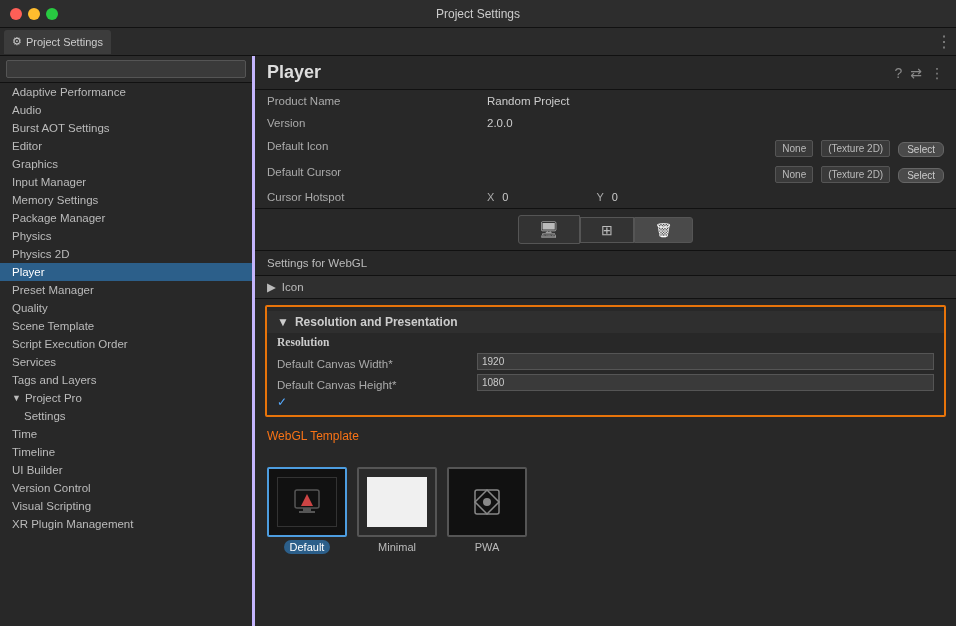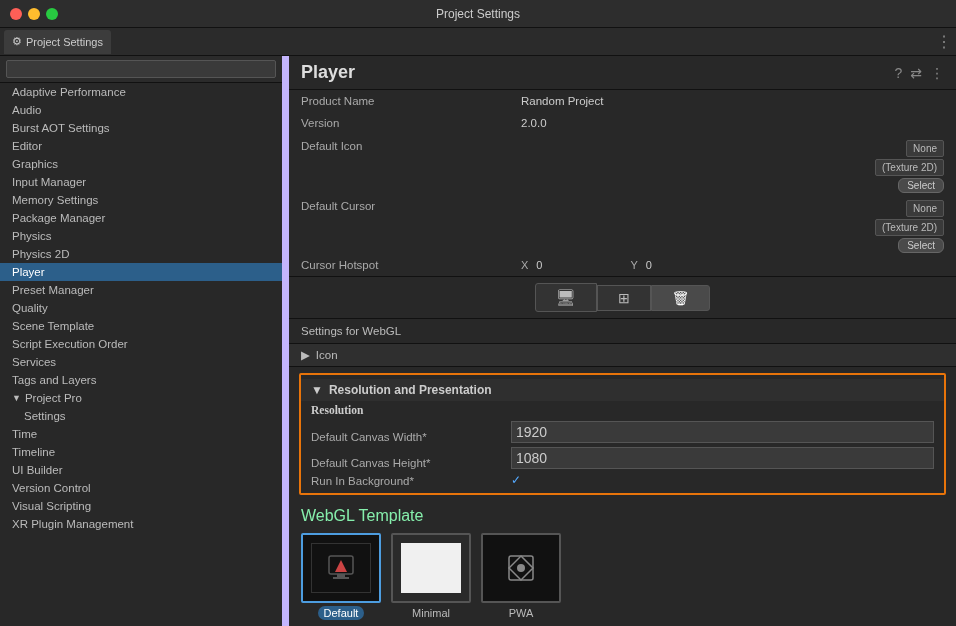--- a/index.html
+++ b/index.html
@@ -61,23 +61,23 @@
       font-size: 11px;
       color: #ccc;
     }
     .tab-item .gear-icon { font-size: 11px; }
     .tab-more { color: #888; font-size: 16px; cursor: pointer; }
     .main-layout {
       display: flex;
       height: calc(626px - 28px - 28px);
     }
     .sidebar {
-      width: 289px;
+      width: 255px;
       background: #282828;
-      border-right: 7px solid #c4b5fd;
+      border-right: 3px solid #c4b5fd;
       overflow-y: auto;
       flex-shrink: 0;
     }
     .sidebar::-webkit-scrollbar { width: 6px; }
     .sidebar::-webkit-scrollbar-track { background: #282828; }
     .sidebar::-webkit-scrollbar-thumb { background: #555; }
     .search-bar {
       padding: 4px 6px;
       border-bottom: 1px solid #111;
       display: flex;
@@ -150,23 +150,23 @@
       font-size: 11.5px;
       flex-shrink: 0;
     }
     .field-value {
       flex: 1;
       color: #ccc;
       font-size: 11.5px;
     }
     .field-right {
       display: flex;
-      flex-direction: column;
+      flex-direction: row;
       align-items: flex-end;
-      gap: 2px;
+      gap: 8px;
     }
     .texture-badge {
       background: #3a3a3a;
       border: 1px solid #555;
       border-radius: 2px;
       padding: 2px 6px;
       font-size: 10px;
       color: #bbb;
       text-align: center;
     }
@@ -255,35 +255,35 @@
       width: 200px;
       font-size: 11.5px;
       color: #aaa;
       flex-shrink: 0;
     }
     .res-field-input {
       flex: 1;
       background: #3a3a3a;
       border: 1px solid #555;
       color: #ccc;
-      font-size: 14px;
+      font-size: 10px;
       padding: 2px 4px;
       outline: none;
     }
     .res-field-check {
       font-size: 12px;
       color: #5af;
     }
     .webgl-template-section {
       padding: 6px 12px;
     }
     .webgl-title {
-      font-size: 16px;
-      color: #86efac;
-      margin-bottom: 8px;
+      font-size: 12px;
+      color: #f97316;
+      margin-bottom: 24px;
     }
     .template-options {
       display: flex;
       gap: 10px;
       align-items: flex-end;
     }
     .template-option {
       display: flex;
       flex-direction: column;
       align-items: center;
@@ -495,21 +495,20 @@
       <div class="resolution-subtitle">Resolution</div>
       <div class="res-field-row">
         <span class="res-field-label">Default Canvas Width*</span>
         <input class="res-field-input" type="text" value="1920" style="">
       </div>
       <div class="res-field-row">
         <span class="res-field-label">Default Canvas Height*</span>
         <input class="res-field-input" type="text" value="1080" style="">
       </div>
       <div class="res-field-row">
-        <span class="res-field-label">Run In Background*</span>
         <span class="res-field-check">✓</span>
       </div>
     </div>
 
     <div class="webgl-template-section">
       <div class="webgl-title">WebGL Template</div>
       <div class="template-options">
 
         <div class="template-option">
           <div class="template-thumb dark-bg selected">

